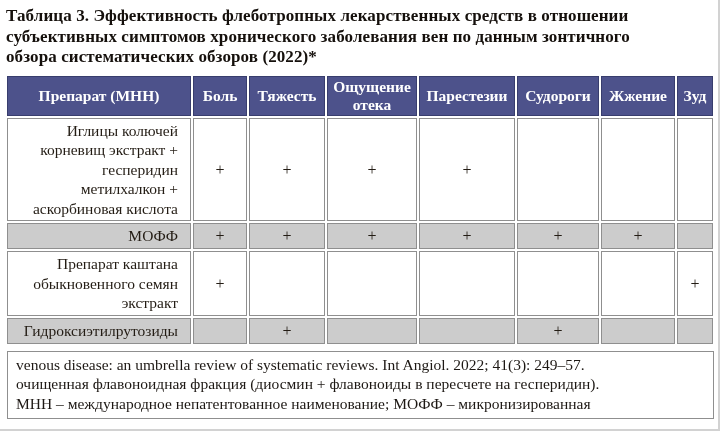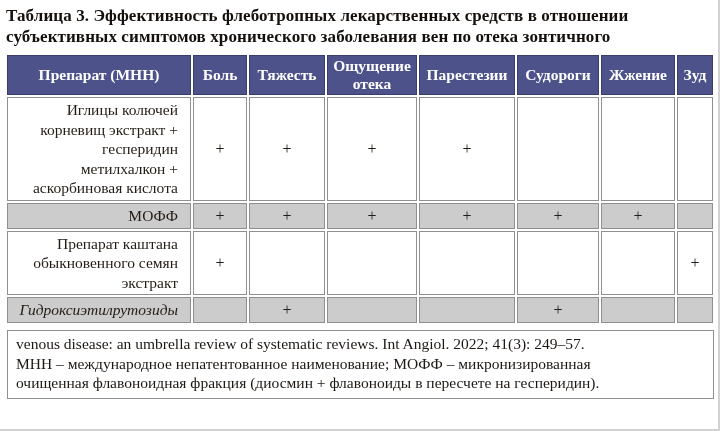--- a/index.html
+++ b/index.html
@@ -64,40 +64,41 @@
     padding: 2px 12px 2px 9px;
   }
   .tbl td.val {
     text-align: center;
     font-size: 16px;
   }
   tr.shaded td { background: #cccccc; }
   tr.r1 td { height: 96px; }
   tr.r2 td { height: 26px; }
   tr.r3 td { height: 64px; }
-  tr.r4 td { height: 26px; font-style: italic; }
+  tr.r4 td { height: 26px; }
   tr.r4 td.drug { white-space: nowrap; }
   .footnote {
     margin: 5px 2px 0 2px;
     border: 1px solid #8f8f8f;
     padding: 3px 8px 5px 8px;
     font-size: 15.5px;
     line-height: 19.5px;
     color: #1d1814;
   }
   .fn-label { font-weight: bold; }
 </style>
 </head>
 <body>
 
 <div class="page">
 
   <div class="title">
     <div>Таблица 3. Эффективность флеботропных лекарственных средств в отношении</div>
-    <div>субъективных симптомов хронического заболевания вен по отека зонтичного</div>
+    <div>субъективных симптомов хронического заболевания вен по данным зонтичного</div>
+    <div>обзора систематических обзоров (2022)*</div>
   </div>
 
   <table class="tbl">
     <colgroup>
       <col style="width:184px">
         <col style="width:54px">
         <col style="width:76px">
         <col style="width:90px">
       <col style="width:96px">
         <col style="width:82px">
@@ -155,17 +156,17 @@
         <td class="val"></td>
         <td class="val">+</td>
         <td class="val"></td>
         <td class="val"></td>
       </tr>
     </tbody>
   </table>
 
   <div class="footnote">
     <div>venous disease: an umbrella review of systematic reviews. Int Angiol. 2022; 41(3): 249–57.</div>
+    <div>очищенная флавоноидная фракция (диосмин + флавоноиды в пересчете на гесперидин).</div>
     <div>МНН – международное непатентованное наименование; МОФФ – микронизированная</div>
-    <div>очищенная флавоноидная фракция (диосмин + флавоноиды в пересчете на гесперидин).</div>
   </div>
 
 </div>
 
 </body></html>

